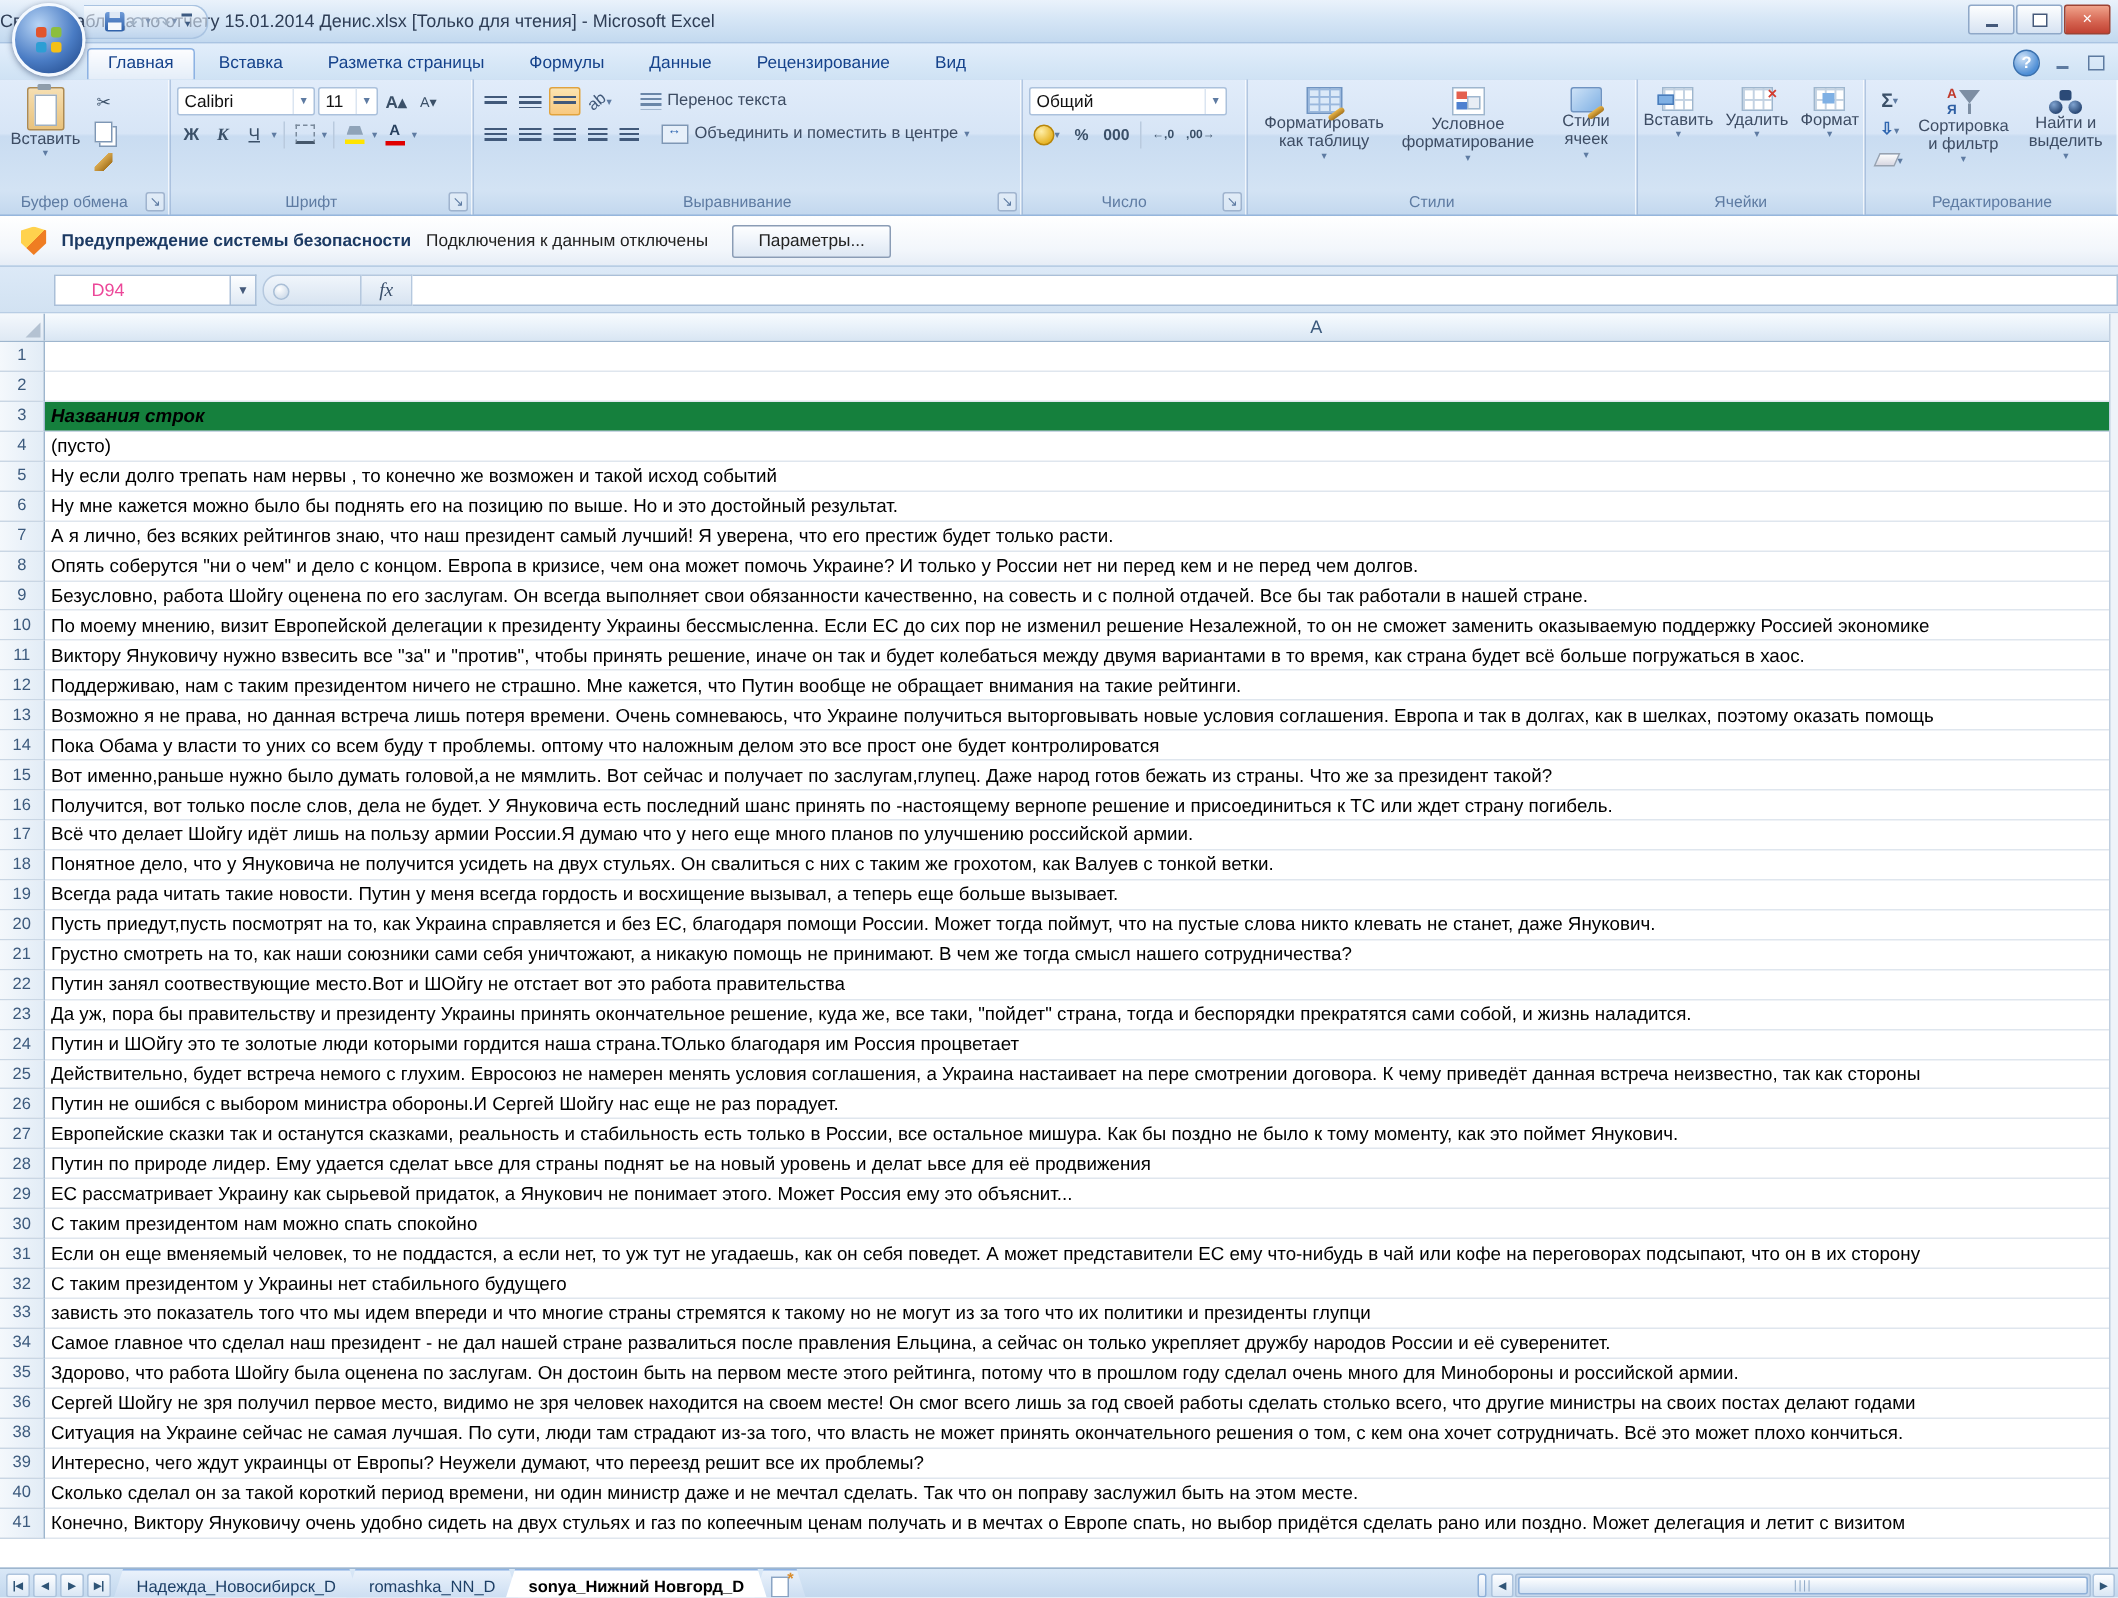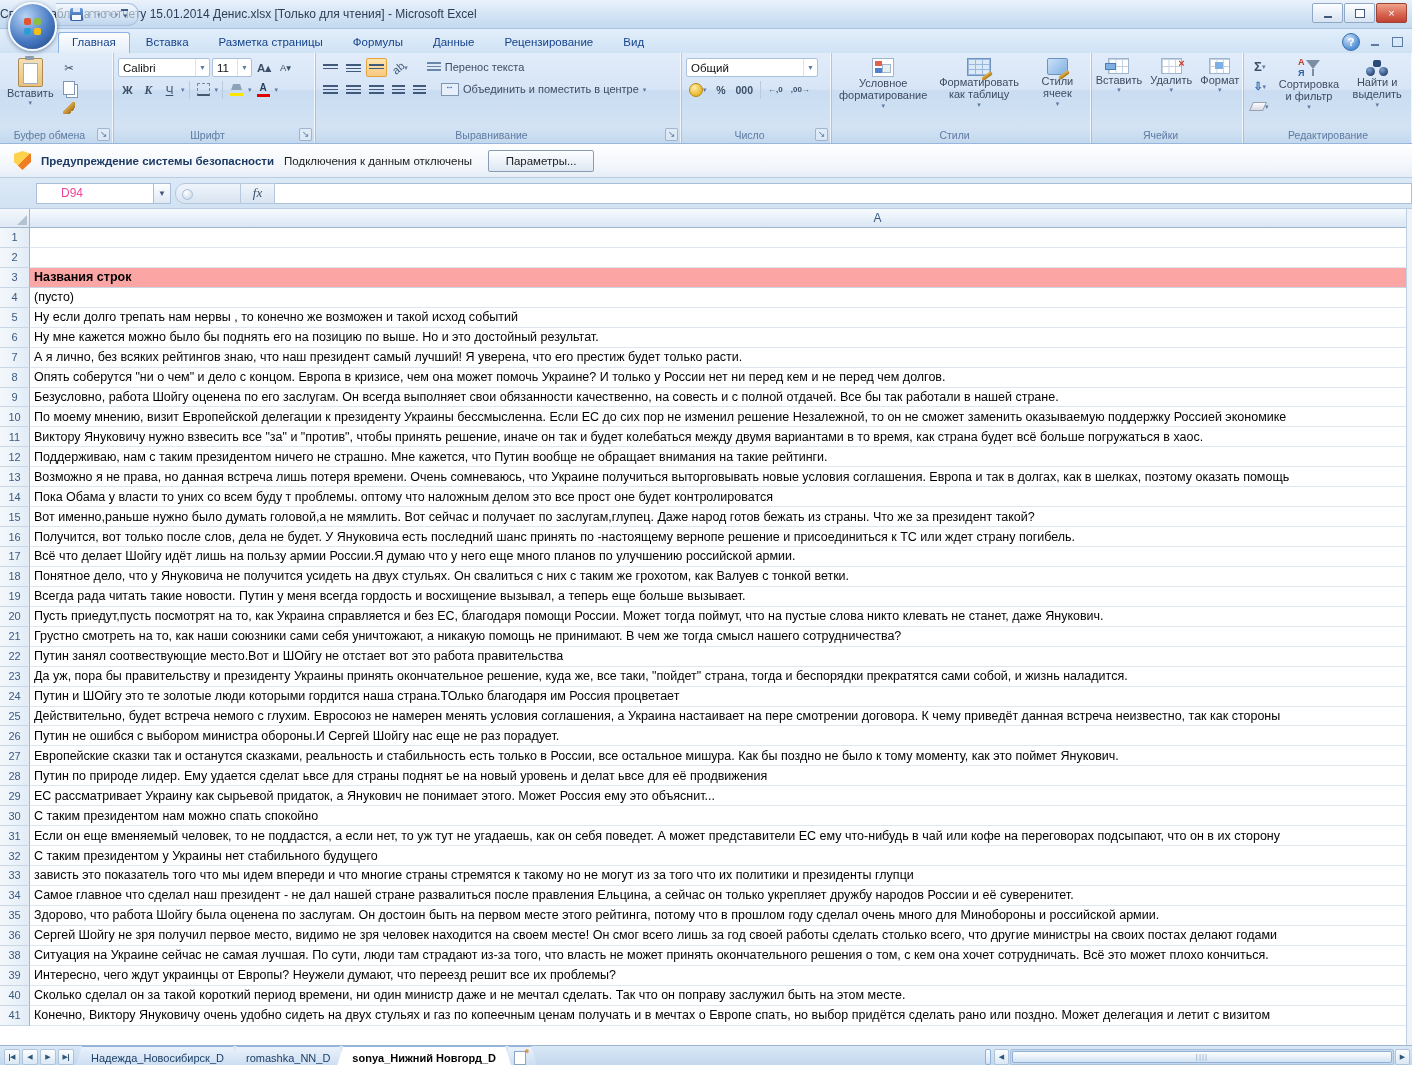--- a/index.html
+++ b/index.html
@@ -199,21 +199,21 @@
     border-left:10px solid transparent;border-bottom:10px solid #b4c2d2;}
   .colhead{flex:1;overflow:hidden;background:linear-gradient(#f7fbfe,#e7f0f9 55%,#d9e6f3);}
   .colhead .ca{width:1695px;text-align:center;font-size:12px;color:#3c5a7d;line-height:18px;}
   .grid-rows{position:relative;}
   .grid-row{display:flex;height:19.95px;box-sizing:border-box;}
   .row-num{width:30px;box-sizing:border-box;border-right:1px solid #9eb6ce;border-bottom:1px solid #c9d6e4;
     background:linear-gradient(90deg,#f4f8fc,#e2ecf6);color:#3c5a7d;font-size:11px;
     display:flex;align-items:center;justify-content:center;flex:none;}
   .row-cell{flex:1;min-width:0;border-bottom:1px solid #dfe6ee;font-size:12.5px;color:#000;
     white-space:nowrap;overflow:hidden;display:flex;align-items:center;padding-left:4px;box-sizing:border-box;}
-  .grid-row.header-row .row-cell{background:#fca5a5;font-weight:bold;border-bottom-color:#c9d6e4;}
+  .grid-row.header-row .row-cell{background:#15803d;font-weight:bold;border-bottom-color:#c9d6e4;font-style:italic;}
   .vsliver{position:absolute;top:0;right:0;width:5px;bottom:0;background:#eef3f9;border-left:1px solid #c0cfe0;}
 
   
   .sheetbar{height:22px;background:linear-gradient(#d9e8f7,#bfd5ec);border-top:1px solid #9eb6ce;
     display:flex;align-items:stretch;position:relative;}
   .navbtns{display:flex;align-items:center;gap:2px;padding:0 6px 0 4px;}
   .navbtn{width:16px;height:16px;border-radius:2px;font-size:7px;color:#2f5577;
     display:flex;align-items:center;justify-content:center;
     background:linear-gradient(#fdfeff,#dae7f5);border:1px solid #aec4dd;box-sizing:border-box;}
   .navbtn .edge{width:1.5px;height:7px;background:#2f5577;}
@@ -438,33 +438,33 @@
         <span class="sbtn">
             <span class="numtxt" style="font-size:8px">,00→</span>
           </span>
       </div>
       <span class="rgroup-label">Число</span>
       <span class="launcher">↘</span>
     </div>
 
     <div class="rgroup" style="width:260px;display:flex;gap:2px;justify-content:center">
       <div class="bigbtn" style="width:92px">
+        <span class="ico-table">
+            <span class="brushtip"></span>
+          </span>
+        <span>Форматировать как таблицу</span>
+        <span class="drop">▾</span>
+      </div>
+      <div class="bigbtn" style="width:92px">
         <span class="ico-cond">
             <i class="c1"></i>
             <i class="c2"></i>
             <i class="c3"></i>
           </span>
         <span>Условное форматирование</span>
-        <span class="drop">▾</span>
-      </div>
-      <div class="bigbtn" style="width:92px">
-        <span class="ico-table">
-            <span class="brushtip"></span>
-          </span>
-        <span>Форматировать как таблицу</span>
         <span class="drop">▾</span>
       </div>
       <div class="bigbtn" style="width:56px">
         <span class="ico-cellstyle">
             <span class="brushtip"></span>
           </span>
         <span>Стили ячеек</span>
         <span class="drop">▾</span>
       </div>
       <span class="rgroup-label">Стили</span>

